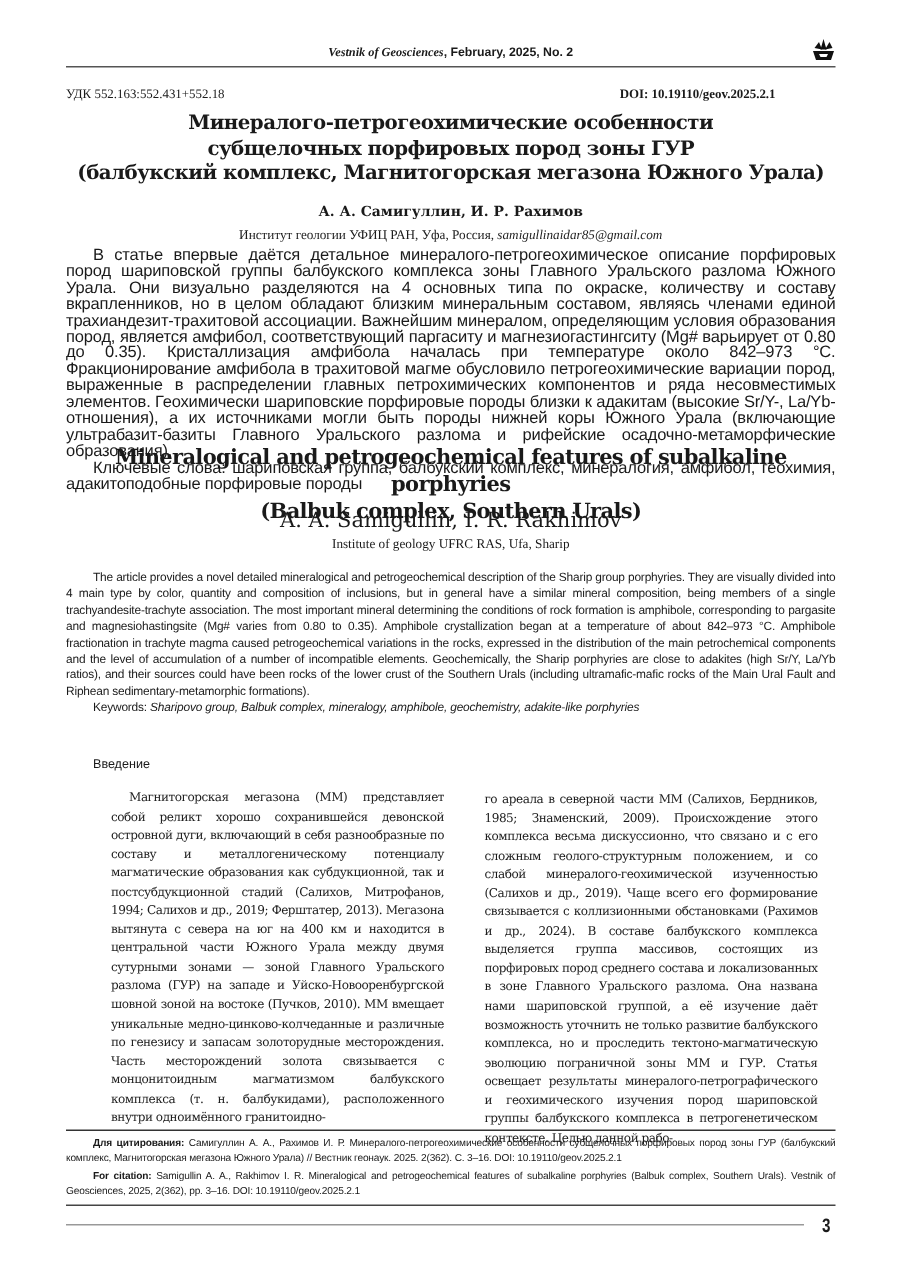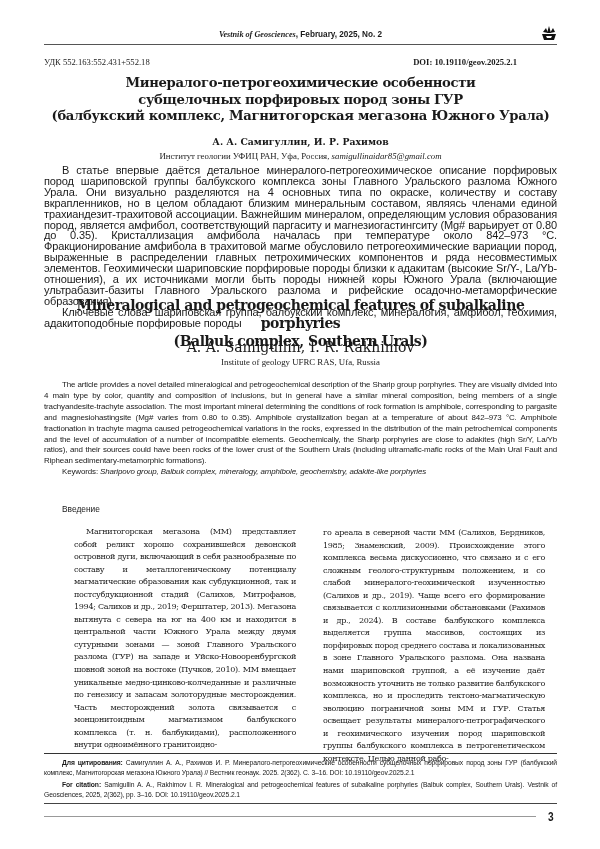--- a/index.html
+++ b/index.html
@@ -81,21 +81,21 @@
   <div class="abstract abstract-ru">
     <p>В статье впервые даётся детальное минералого-петрогеохимическое описание порфировых пород шариповской группы балбукского комплекса зоны Главного Уральского разлома Южного Урала. Они визуально разделяются на 4 основных типа по окраске, количеству и составу вкрапленников, но в целом обладают близким минеральным составом, являясь членами единой трахиандезит-трахитовой ассоциации. Важнейшим минералом, определяющим условия образования пород, является амфибол, соответствующий паргаситу и магнезиогастингситу (Mg# варьирует от 0.80 до 0.35). Кристаллизация амфибола началась при температуре около 842–973 °С. Фракционирование амфибола в трахитовой магме обусловило петрогеохимические вариации пород, выраженные в распределении главных петрохимических компонентов и ряда несовместимых элементов. Геохимически шариповские порфировые породы близки к адакитам (высокие Sr/Y-, La/Yb-отношения), а их источниками могли быть породы нижней коры Южного Урала (включающие ультрабазит-базиты Главного Уральского разлома и рифейские осадочно-метаморфические образования).</p>
     <p><span class="kw-label">Ключевые слова:</span><span> шариповская группа, балбукский комплекс, минералогия, амфибол, геохимия, адакитоподобные порфировые породы</span></p>
   </div>
 
   <div class="title-en">
     <div>Mineralogical and petrogeochemical features of subalkaline porphyries</div>
     <div>(Balbuk complex, Southern Urals)</div>
   </div>
   <div class="authors-en">A. A. Samigullin, I. R. Rakhimov</div>
-  <div class="affil-en">Institute of geology UFRC RAS, Ufa, Russia</div>
+  <div class="affil-en">Institute of geology UFRC RAS, Ufa, Sharip</div>
 
   <div class="abstract abstract-en">
     <p>The article provides a novel detailed mineralogical and petrogeochemical description of the Sharip group porphyries. They are visually divided into 4 main type by color, quantity and composition of inclusions, but in general have a similar mineral composition, being members of a single trachyandesite-trachyte association. The most important mineral determining the conditions of rock formation is amphibole, corresponding to pargasite and magnesiohastingsite (Mg# varies from 0.80 to 0.35). Amphibole crystallization began at a temperature of about 842–973 °C. Amphibole fractionation in trachyte magma caused petrogeochemical variations in the rocks, expressed in the distribution of the main petrochemical components and the level of accumulation of a number of incompatible elements. Geochemically, the Sharip porphyries are close to adakites (high Sr/Y, La/Yb ratios), and their sources could have been rocks of the lower crust of the Southern Urals (including ultramafic-mafic rocks of the Main Ural Fault and Riphean sedimentary-metamorphic formations).</p>
     <p><span class="kw-label">Keywords:</span><span class="kw-vals"> Sharipovo group, Balbuk complex, mineralogy, amphibole, geochemistry, adakite-like porphyries</span></p>
   </div>
 
   <div class="section-heading">Введение</div>
   <div class="col col-left">
     <p class="first">Магнитогорская мегазона (ММ) представляет собой реликт хорошо сохранившейся девонской островной дуги, включающий в себя разнообразные по составу и металлогеническому потенциалу магматические образования как субдукционной, так и постсубдукционной стадий (Салихов, Митрофанов, 1994; Салихов и др., 2019; Ферштатер, 2013). Мегазона вытянута с севера на юг на 400 км и находится в центральной части Южного Урала между двумя сутурными зонами — зоной Главного Уральского разлома (ГУР) на западе и Уйско-Новооренбургской шовной зоной на востоке (Пучков, 2010). ММ вмещает уникальные медно-цинково-колчеданные и различные по генезису и запасам золоторудные месторождения. Часть месторождений золота связывается с монцонитоидным магматизмом балбукского комплекса (т. н. балбукидами), расположенного внутри одноимённого гранитоидно-</p>
   </div>

